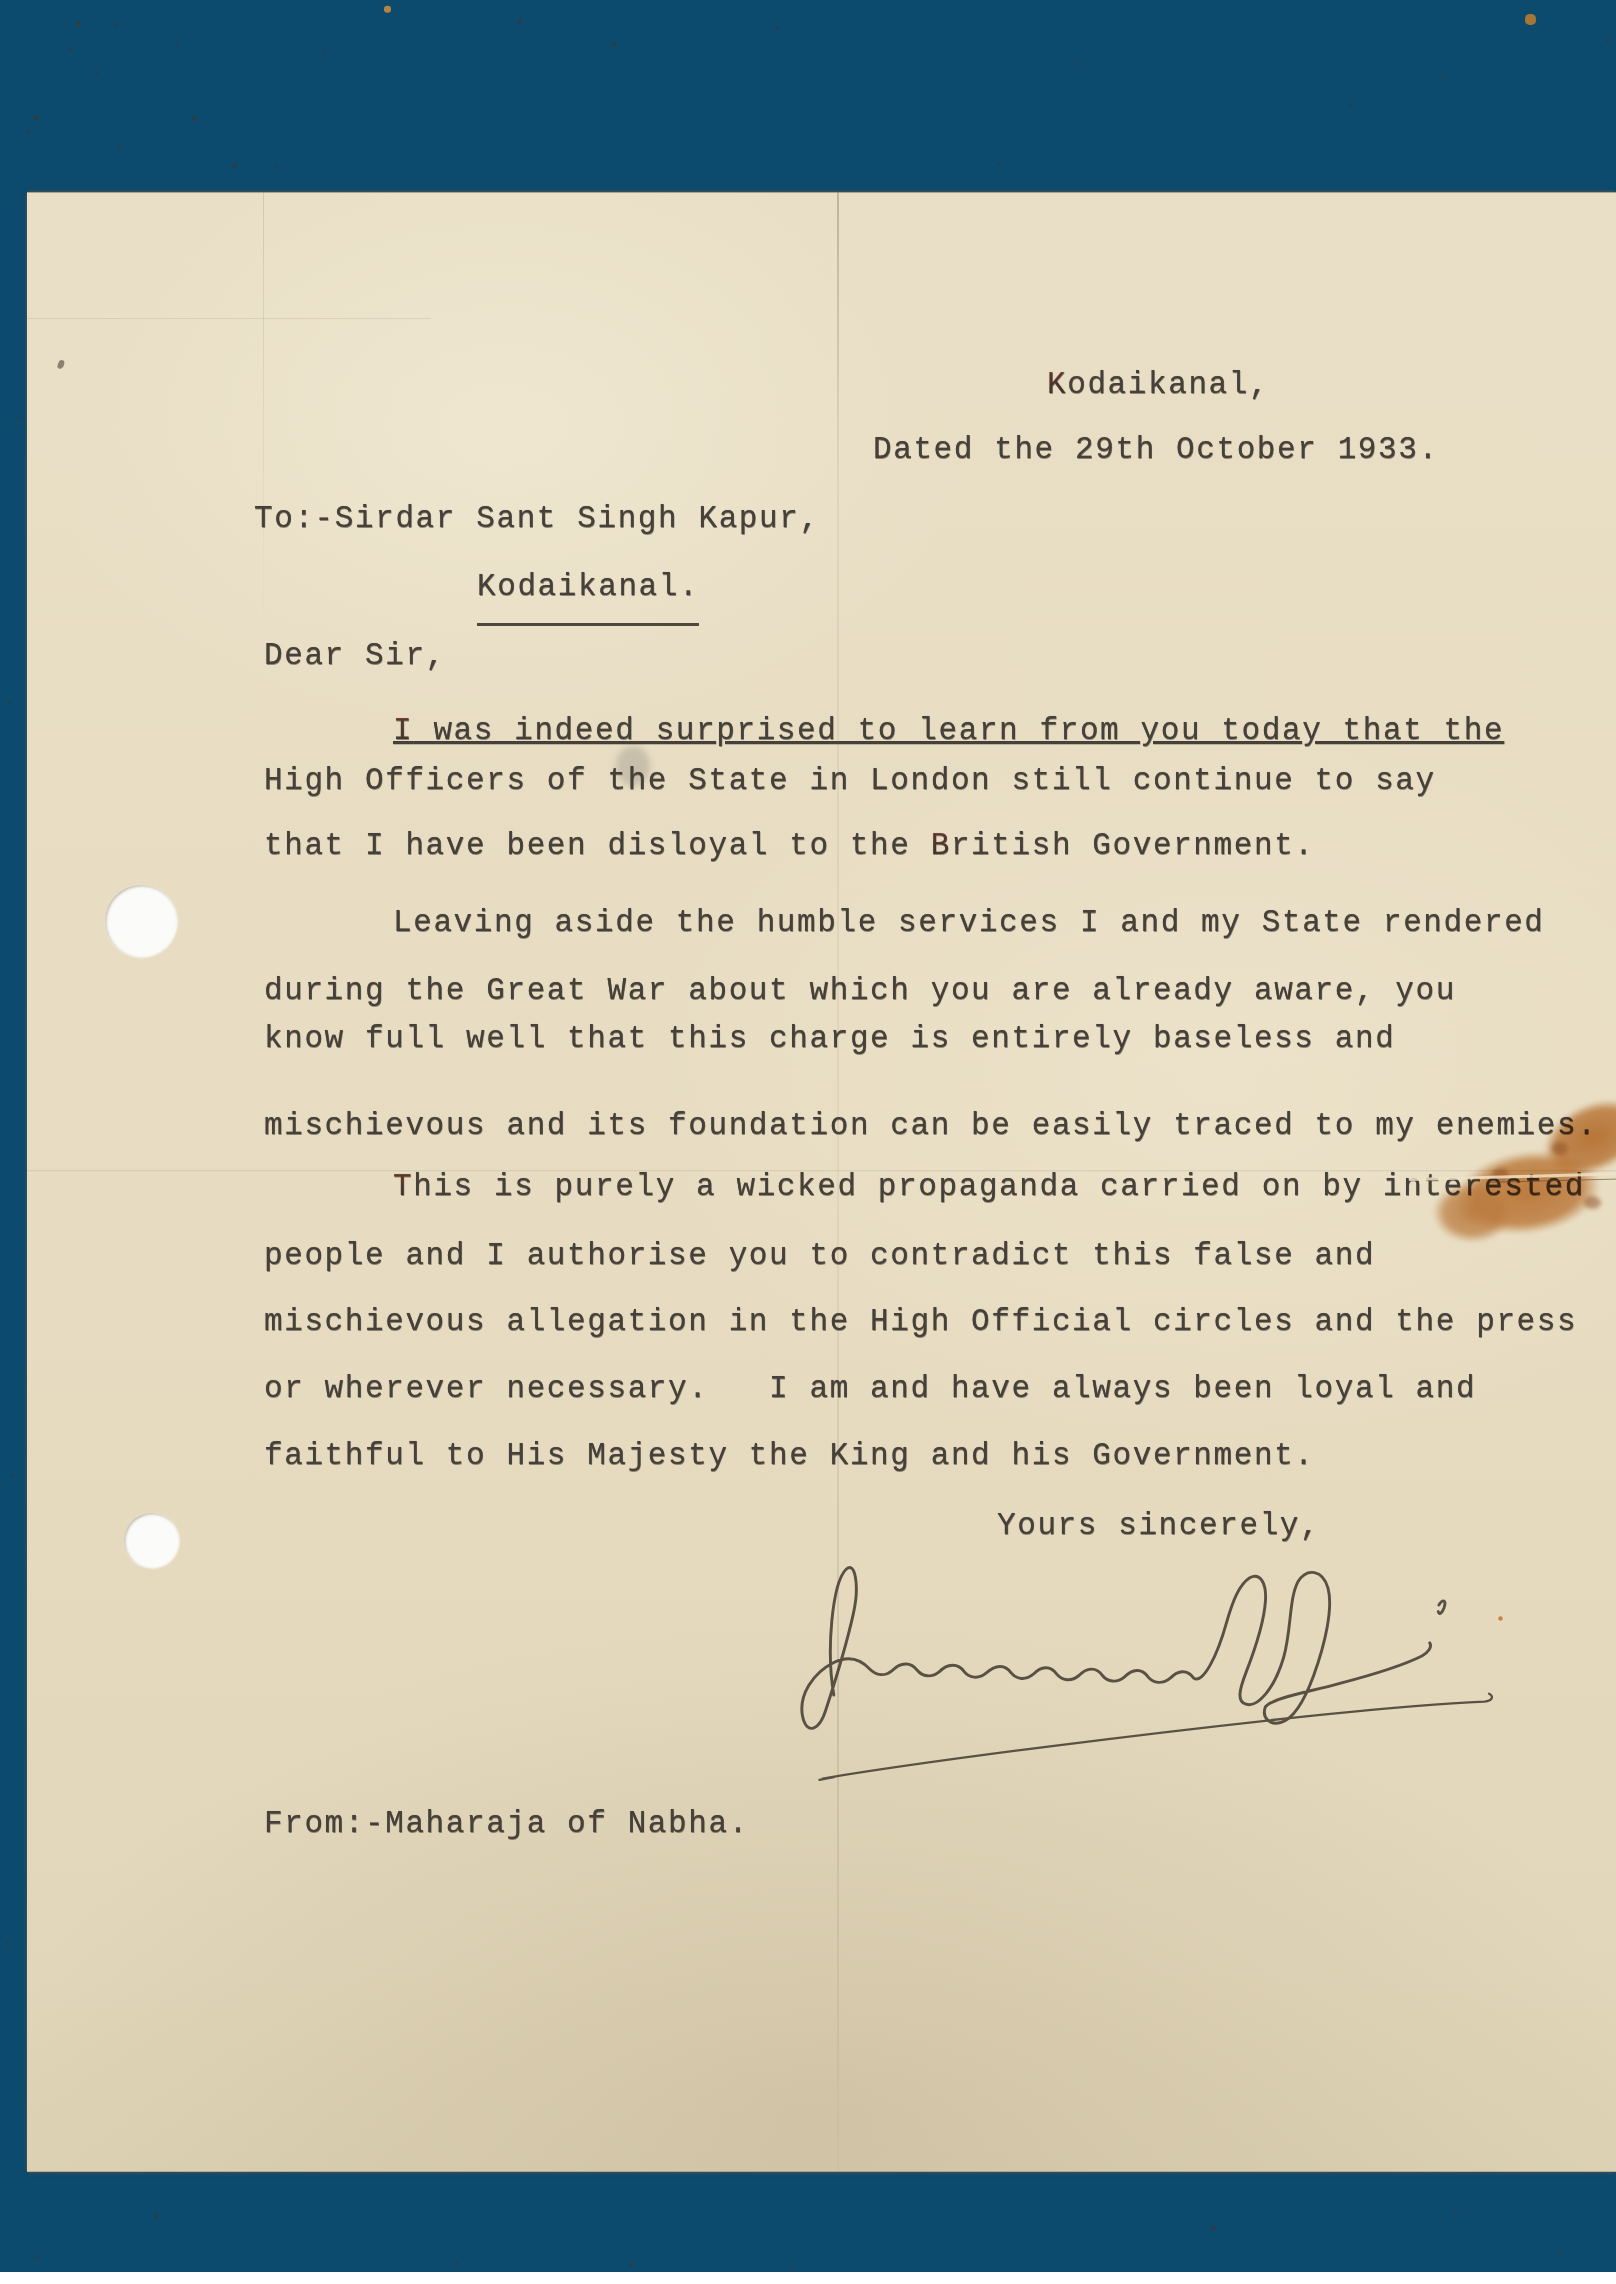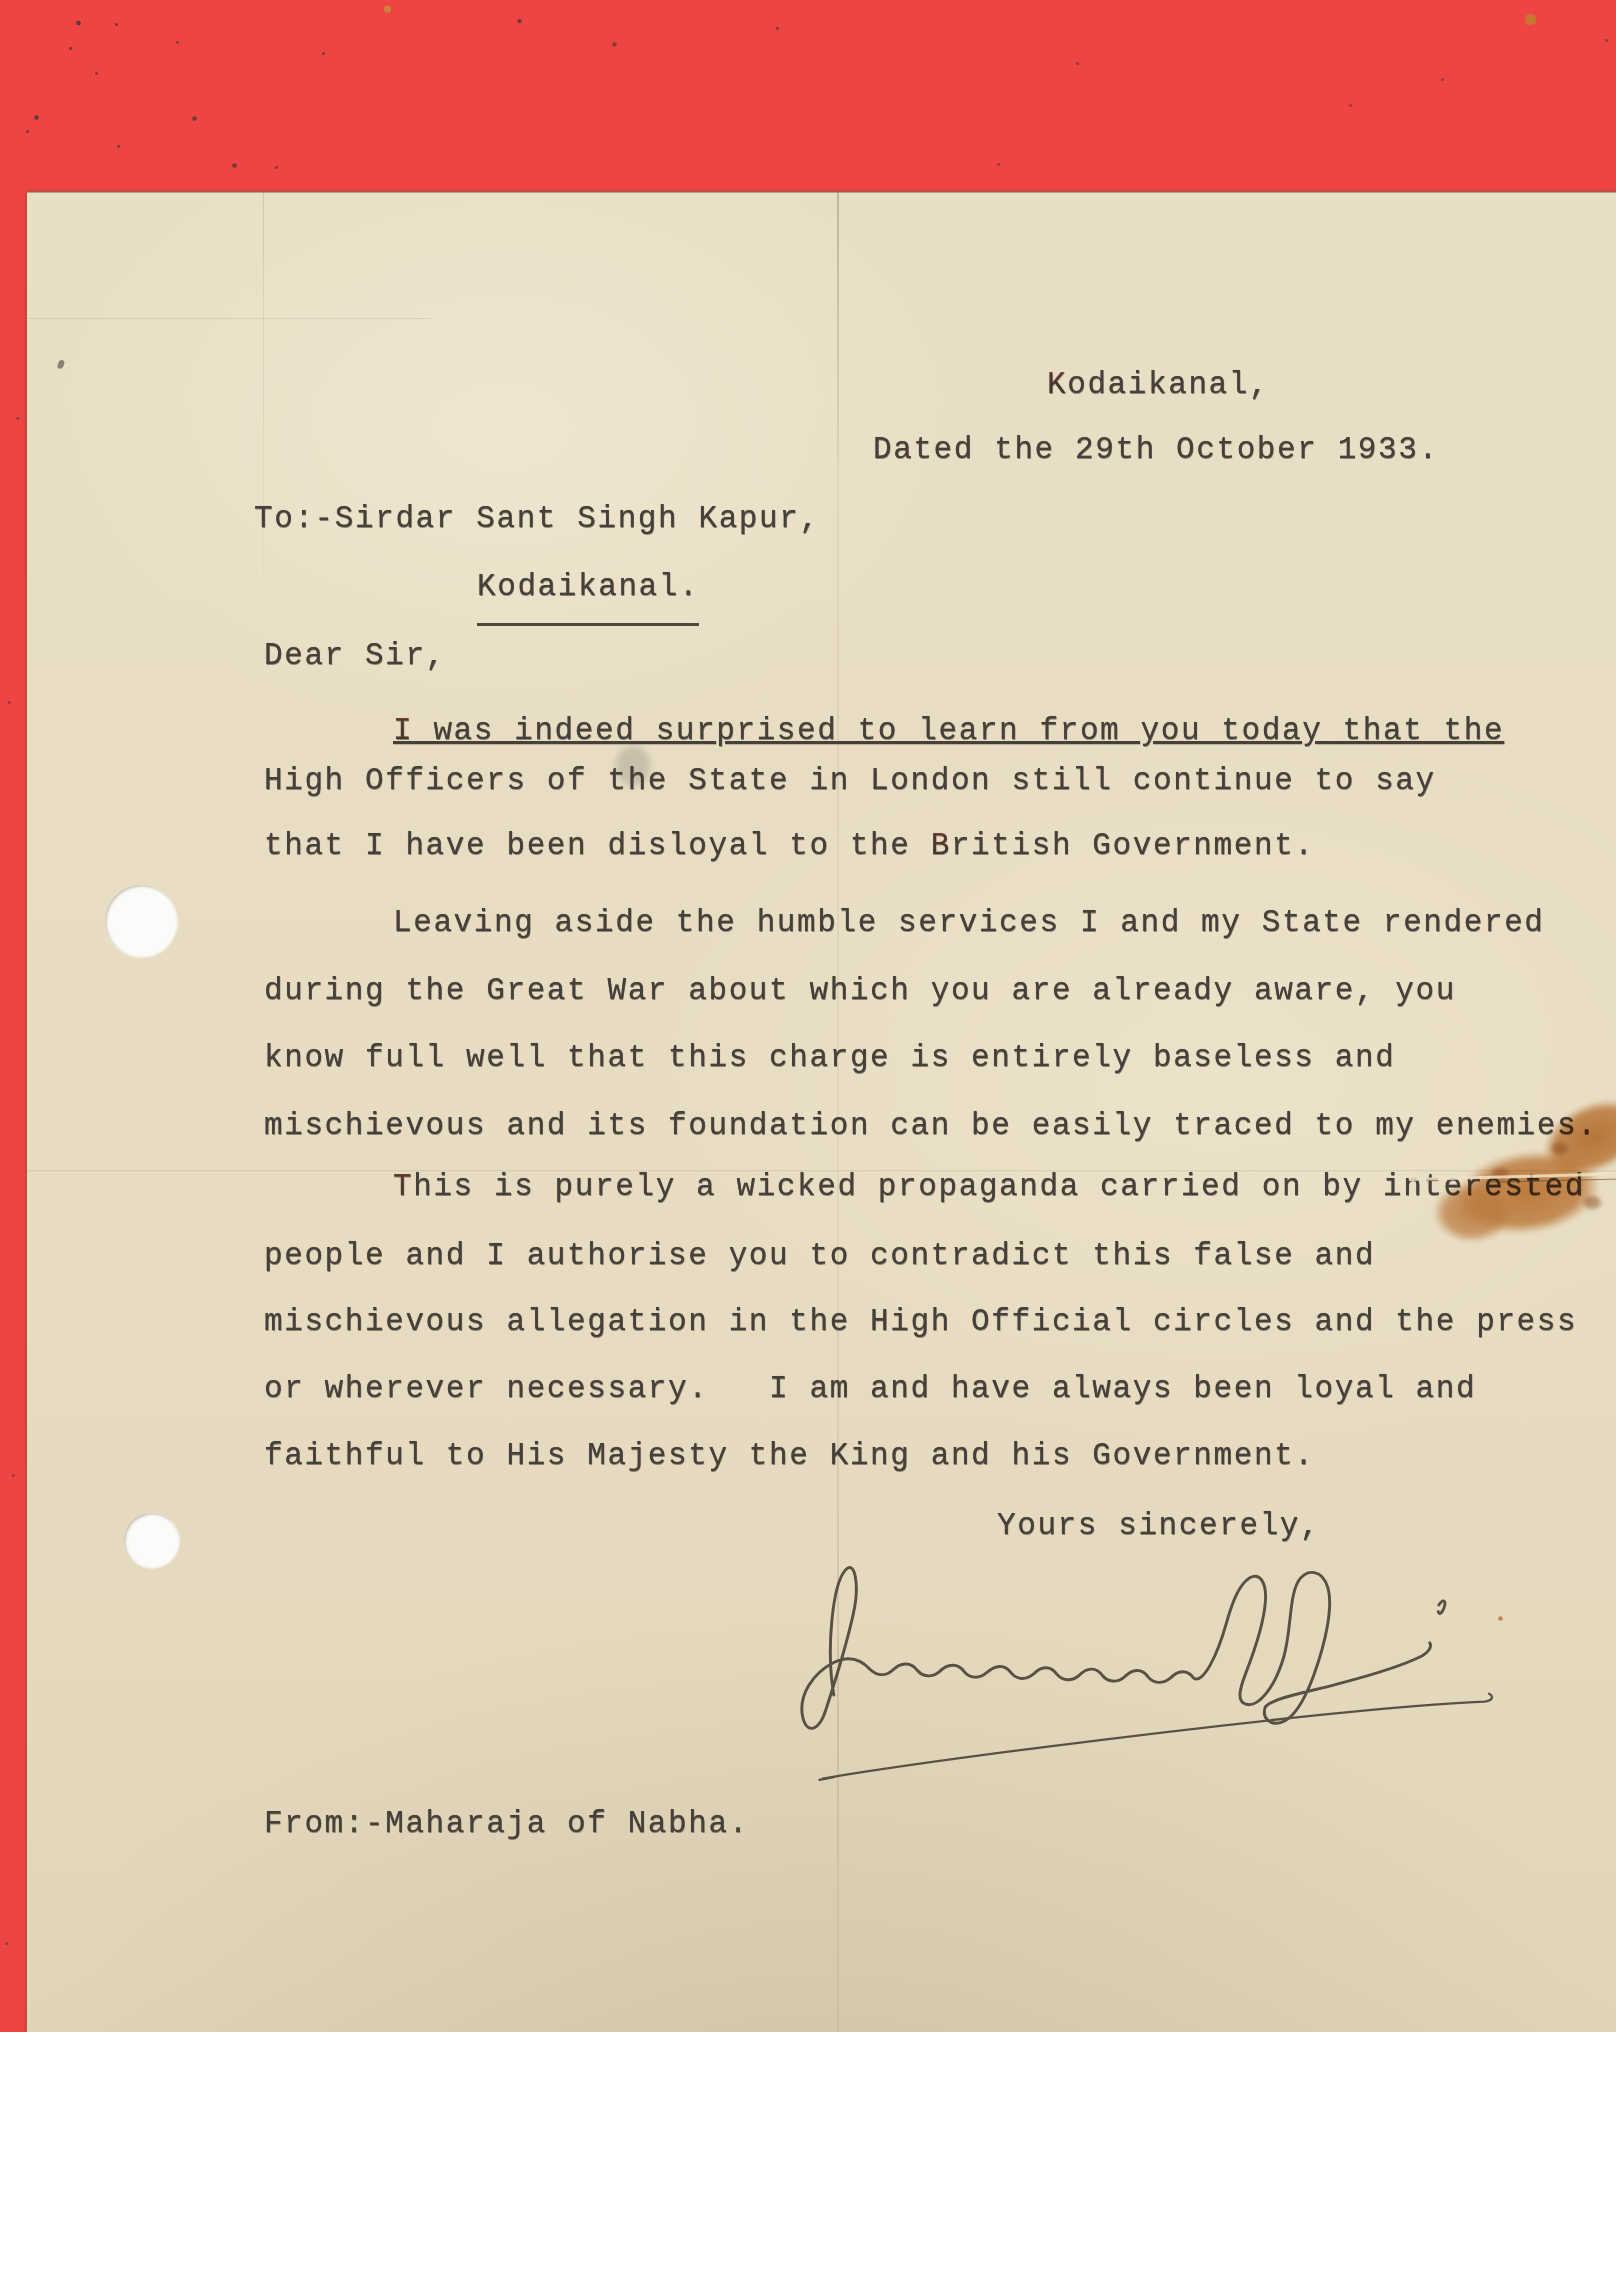--- a/index.html
+++ b/index.html
@@ -1,18 +1,18 @@
 <!DOCTYPE html>
 <html style="font-size:10.4px"><head>
 <meta charset="utf-8">
 <style>
   html,body { margin:0; padding:0; }
   body { width:1617px; height:2284px; font-family:"Liberation Sans", sans-serif; }
 
-  .scan { position:relative; width:1617px; height:2032px; background:#ef4444; overflow:hidden; }
+  .scan { position:relative; width:1617px; height:2272px; background:#0c4a6e; overflow:hidden; }
 
   
   .specks-dark { position:absolute; left:0; top:0; width:2.6px; height:2.6px; border-radius:50%; background:transparent;
     box-shadow:
       77px 21.5px 0 0.7px rgba(60,56,50,.85), 115px 23px 0 0 rgba(60,56,50,.7), 69px 47px 0 0 rgba(60,56,50,.75),
       95px 72px 0 0 rgba(60,56,50,.6), 35px 116px 0 0.7px rgba(60,56,50,.8), 26px 130px 0 0 rgba(60,56,50,.6),
       193px 117px 0 0.7px rgba(60,56,50,.7), 117px 145px 0 0 rgba(60,56,50,.6), 233px 164px 0 0.7px rgba(60,56,50,.75),
       275px 166px 0 0 rgba(60,56,50,.6), 322px 52px 0 0 rgba(60,56,50,.6), 176px 41px 0 0 rgba(60,56,50,.55),
       518px 19.6px 0 0.7px rgba(60,56,50,.7), 613px 43px 0 0.7px rgba(60,56,50,.6), 776px 27px 0 0 rgba(60,56,50,.6),
       1076px 62px 0 0 rgba(60,56,50,.55), 1441px 78px 0 0 rgba(60,56,50,.5), 1349px 104px 0 0 rgba(60,56,50,.45),
@@ -113,21 +113,21 @@
     <div class="typed" style="left:450px; top:376px;"><span class="underlined">Kodaikanal.</span></div>
 
     <div class="typed" style="left:237px; top:445px;">Dear Sir,</div>
 
     <div class="typed" style="left:366px; top:520px;text-decoration:underline;"><span class="red-top">I</span><span> was indeed surprised to learn from you today that the</span></div>
     <div class="typed" style="left:237px; top:570px;">High Officers of the State in London still continue to say</div>
     <div class="typed" style="left:237px; top:635px;"><span>that I have been disloyal to the </span><span class="red-top">B</span><span>ritish Government.</span></div>
 
     <div class="typed" style="left:237px; top:780px;">during the Great War about which you are already aware, you</div>
     <div class="typed" style="left:366px; top:712px;">Leaving aside the humble services I and my State rendered</div>
-    <div class="typed" style="left:237px; top:847px;">know full well that this charge is entirely baseless and</div>
+    <div class="typed" style="left:237px; top:828px;">know full well that this charge is entirely baseless and</div>
     <div class="typed" style="left:237px; top:915px;">mischievous and its foundation can be easily traced to my enemies.</div>
 
     <div class="typed" style="left:366px; top:976px;"><span class="red-top">T</span><span>his is purely a wicked propaganda carried on by interested</span></div>
     <div class="typed" style="left:237px; top:1045px;">people and I authorise you to contradict this false and</div>
     <div class="typed" style="left:237px; top:1178px;">or wherever necessary.   I am and have always been loyal and</div>
     <div class="typed" style="left:237px; top:1111px;">mischievous allegation in the High Official circles and the press</div>
     <div class="typed" style="left:237px; top:1245px;">faithful to His Majesty the King and his Government.</div>
 
     <div class="typed" style="left:970px; top:1315px;">Yours sincerely,</div>
 

